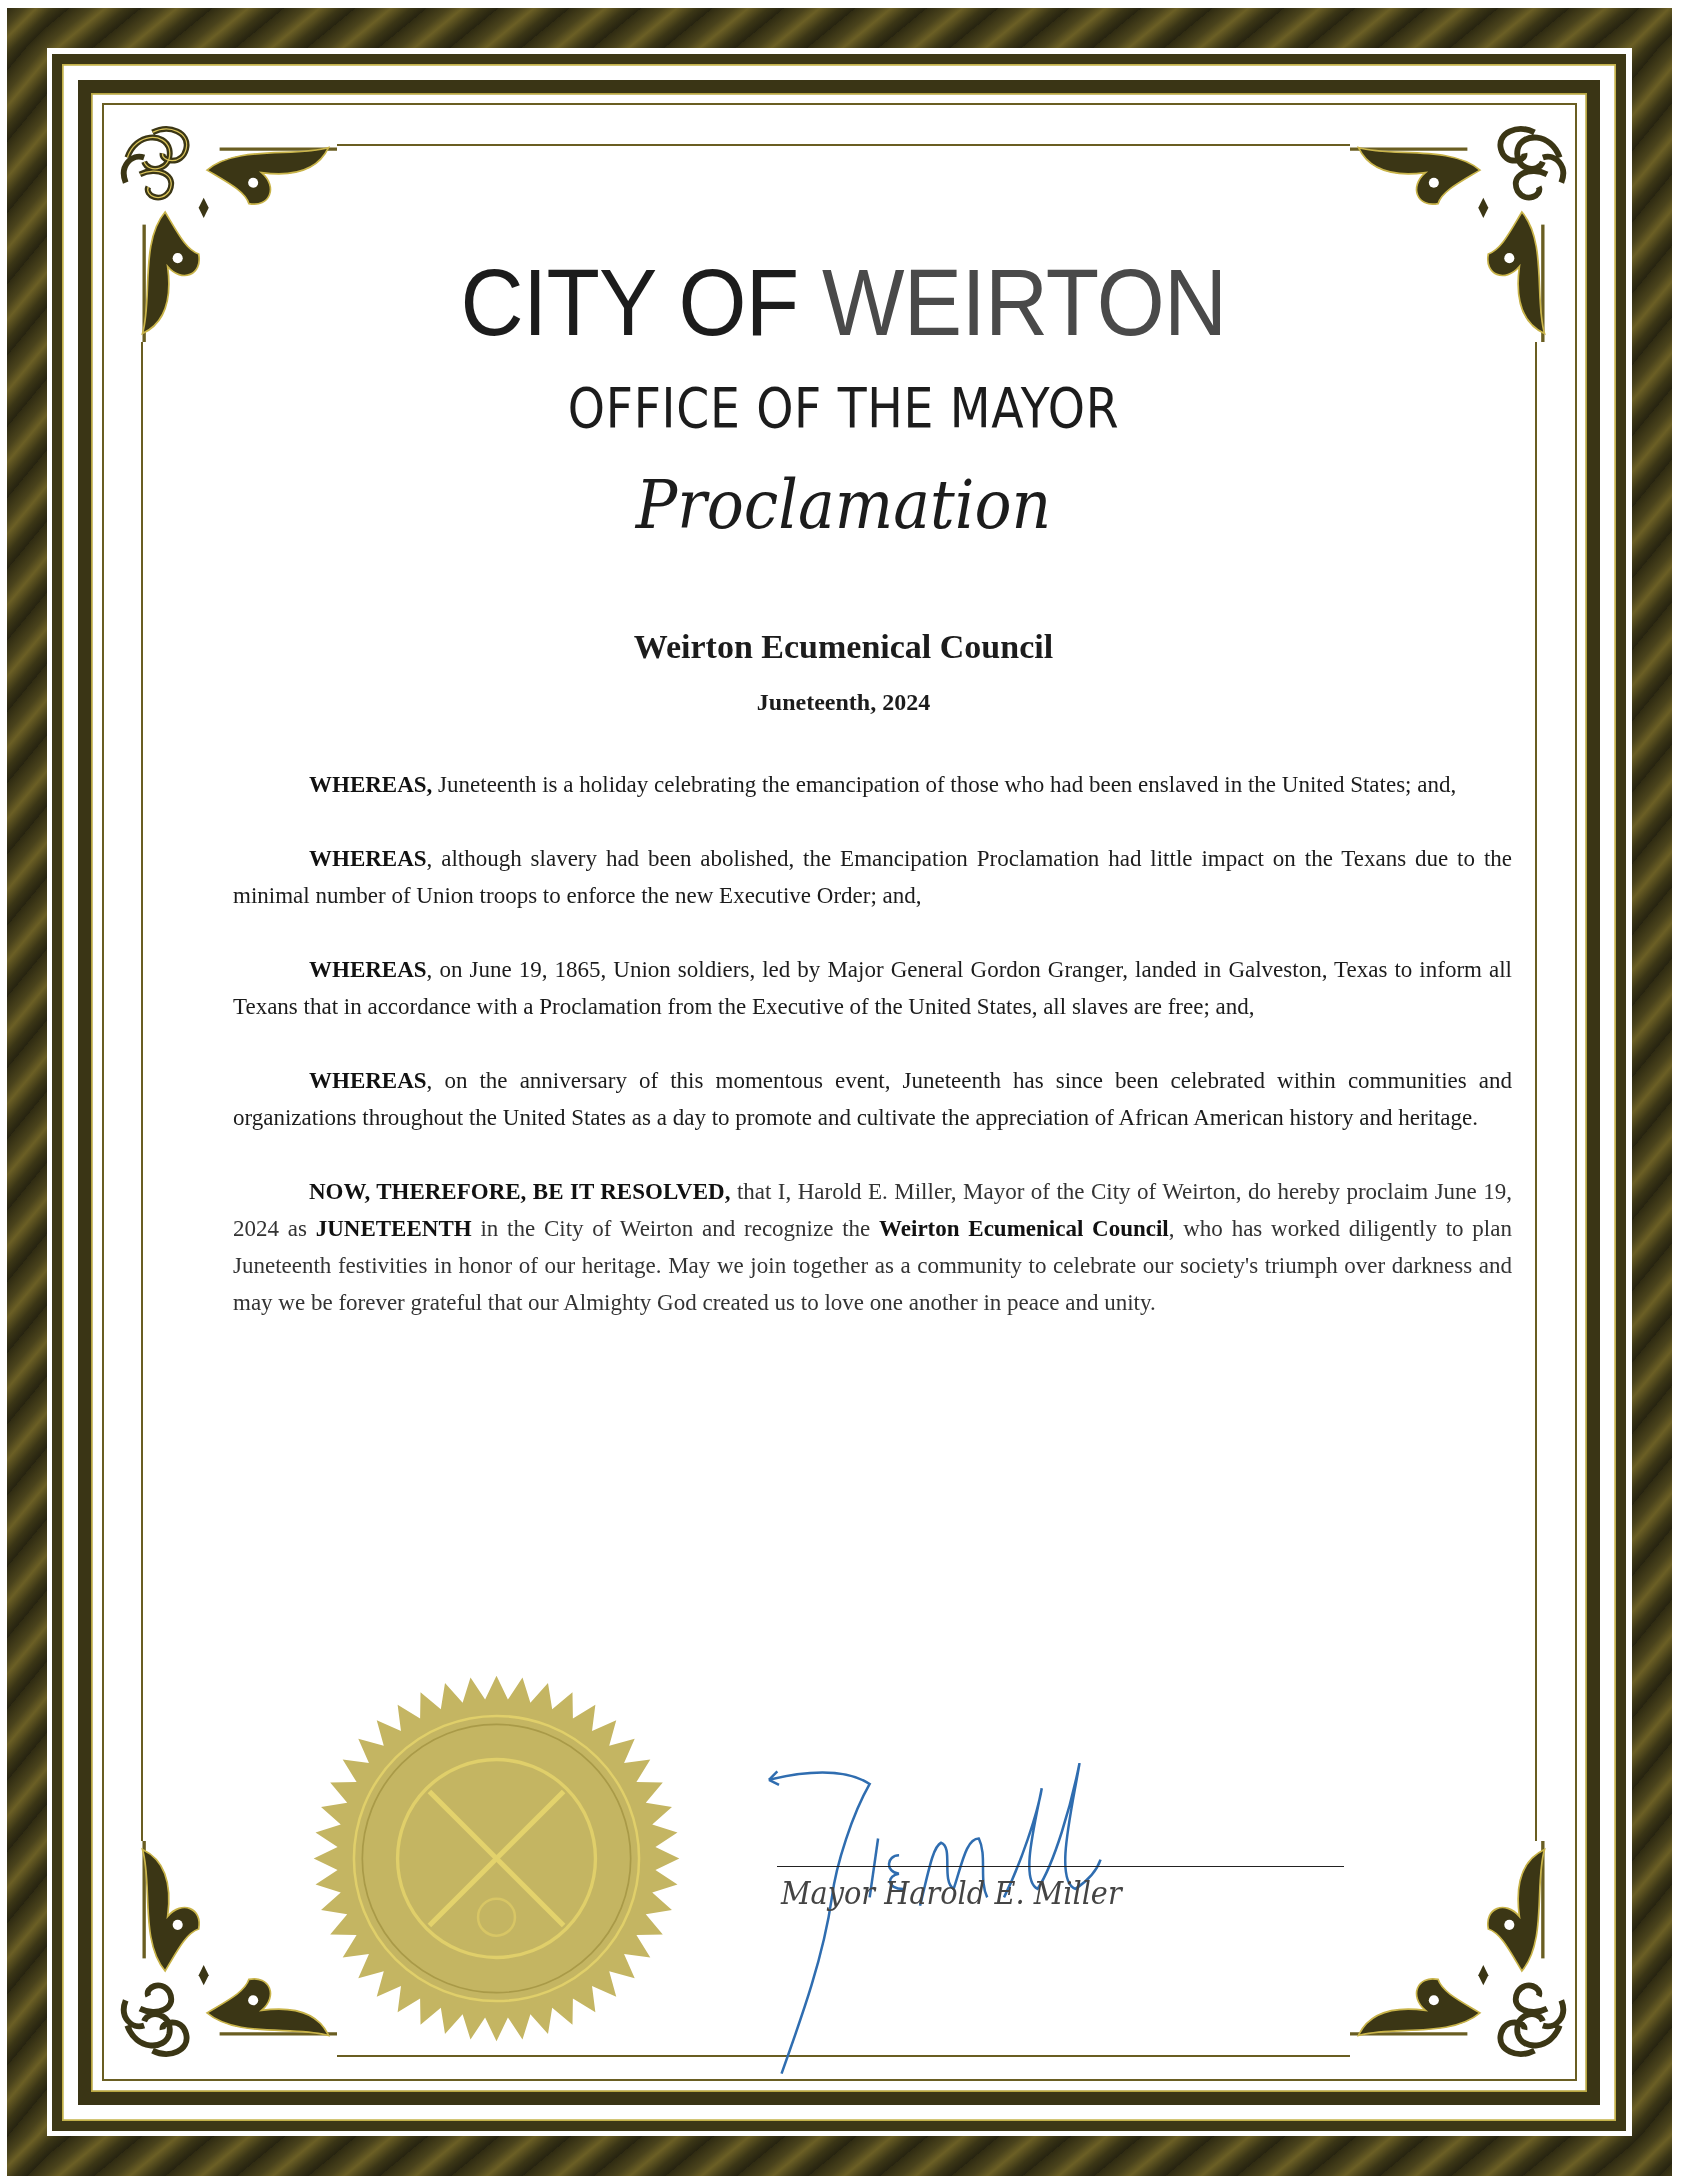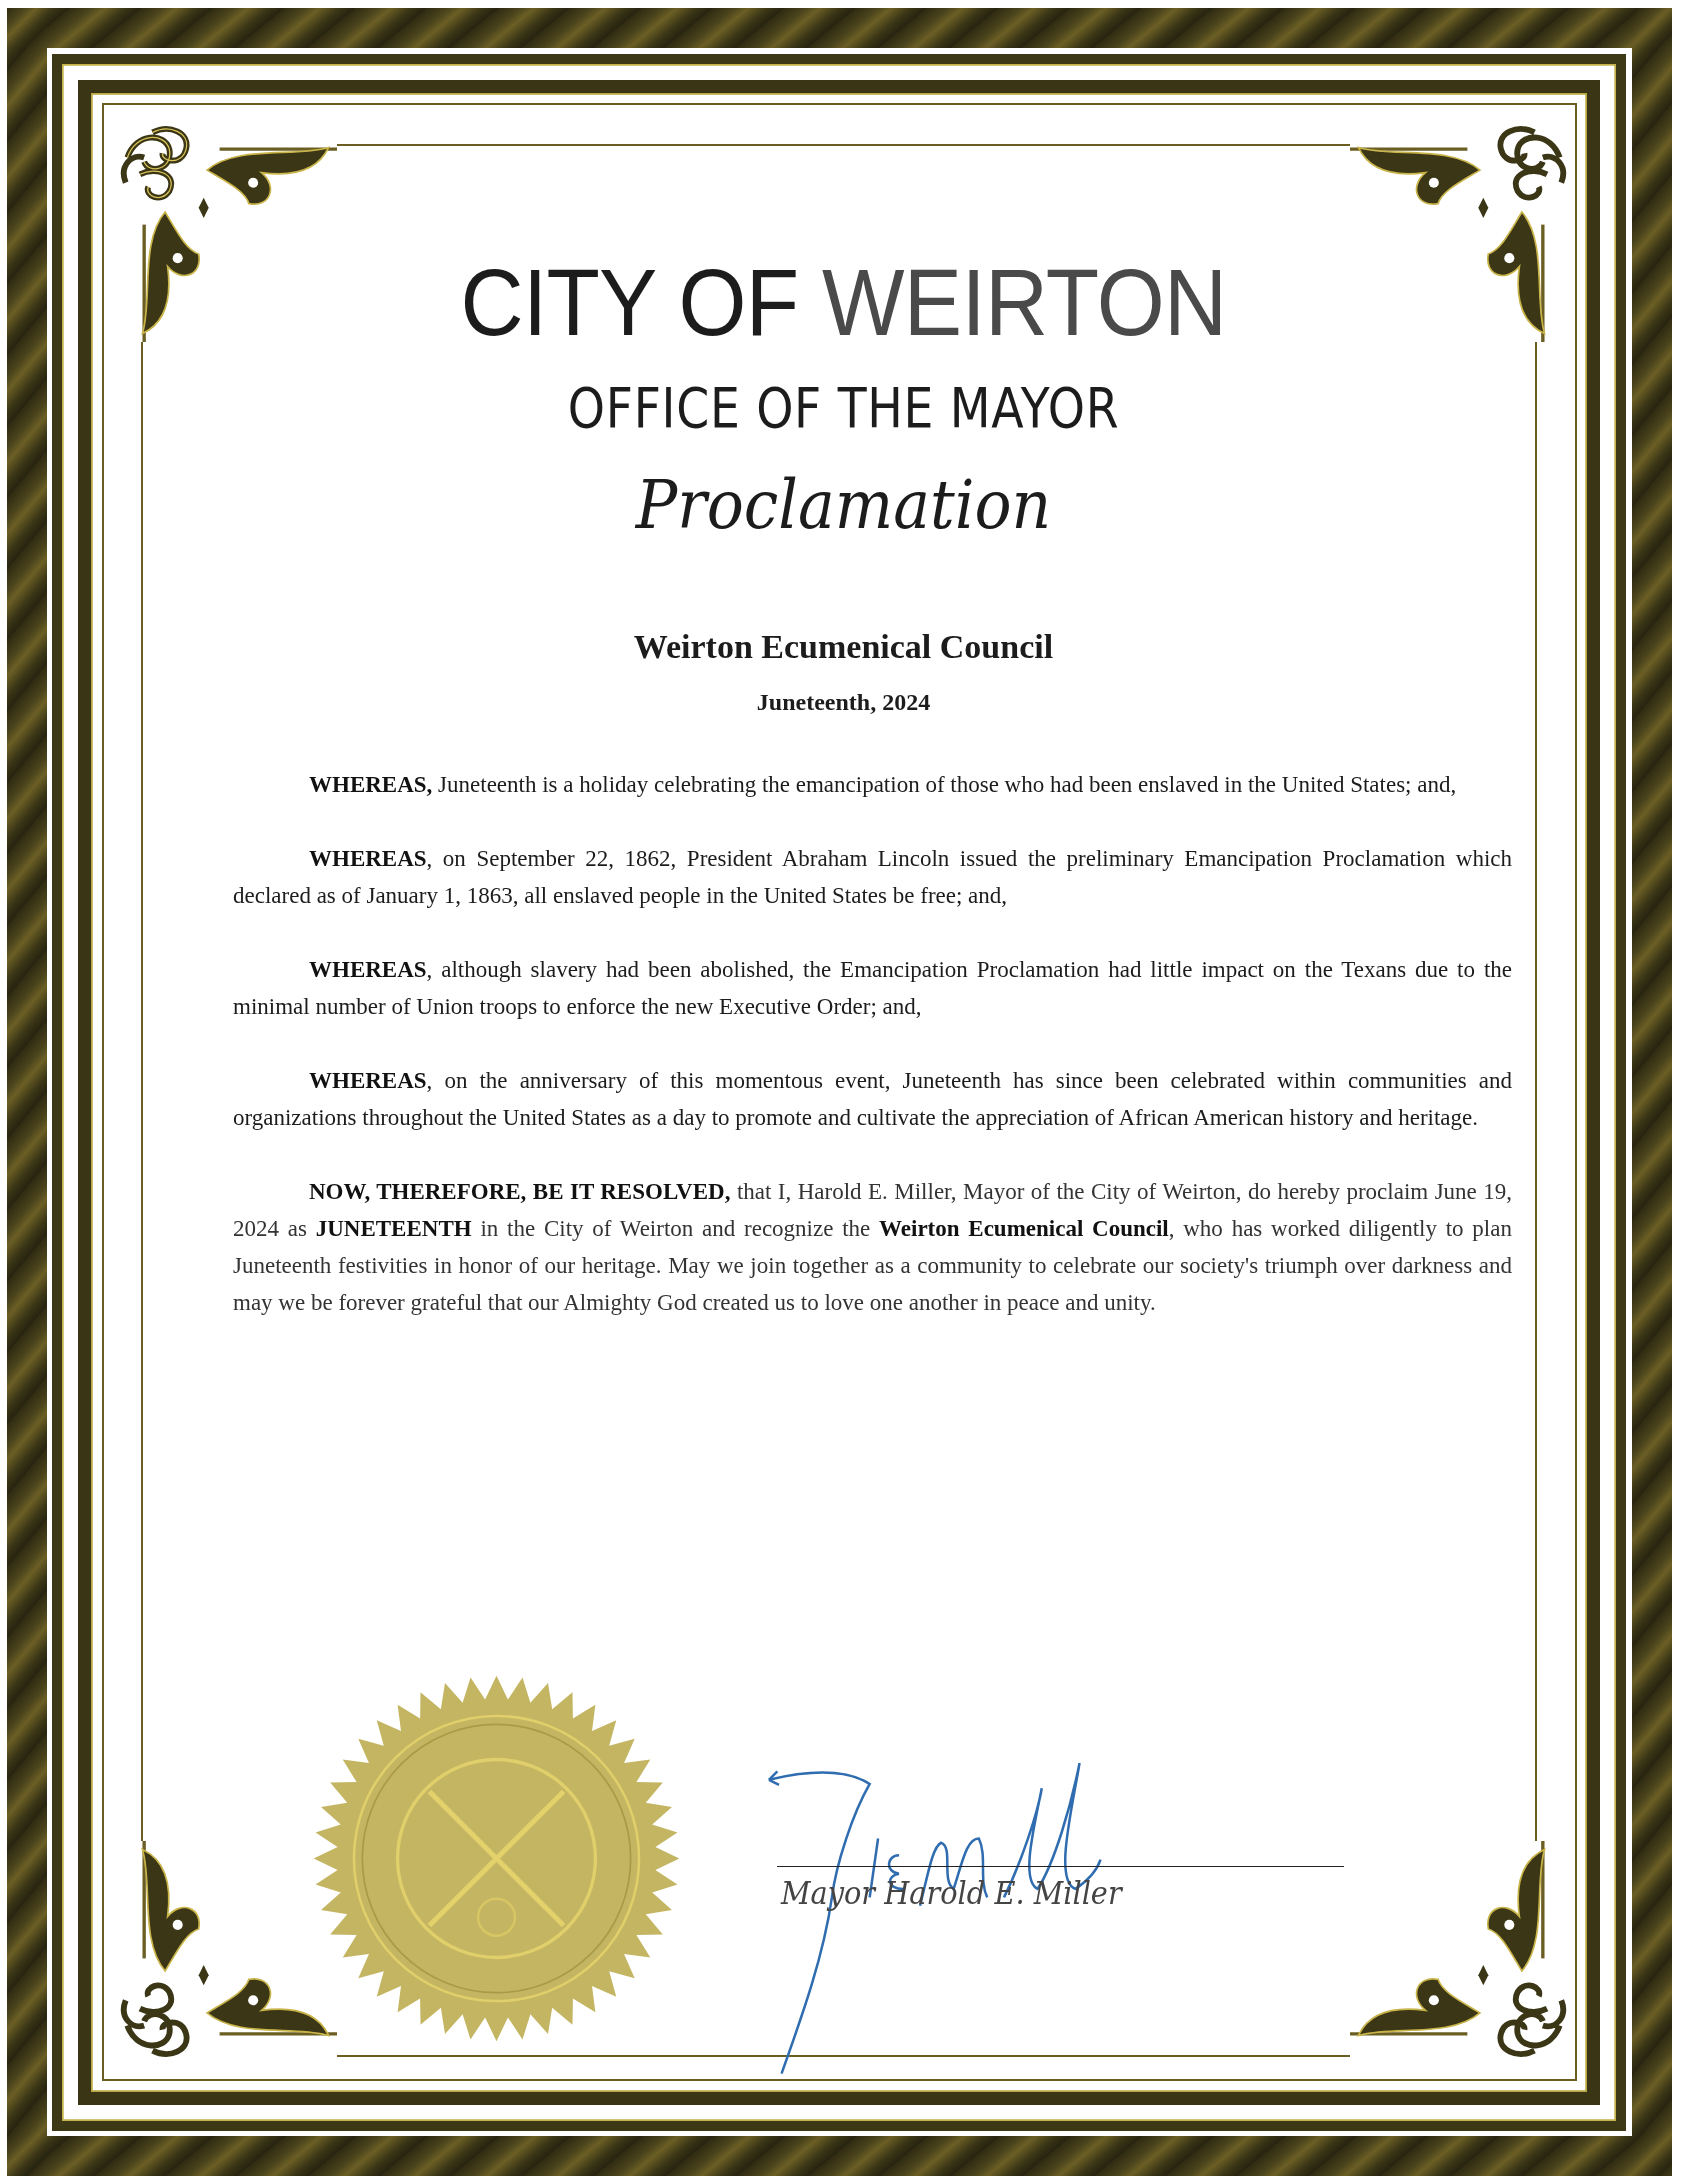--- a/index.html
+++ b/index.html
@@ -92,22 +92,22 @@
 </svg>
 
 <div class="c" id="title"><span>CITY OF </span><span class="grey">WEIRTON</span></div>
 <div class="c" id="office">OFFICE OF THE MAYOR</div>
 <div class="c" id="procl">Proclamation</div>
 <div class="c" id="council">Weirton Ecumenical Council</div>
 <div class="c" id="date">Juneteenth, 2024</div>
 
 <div id="body">
   <p><b>WHEREAS,</b><span> Juneteenth is a holiday celebrating the emancipation of those who had been enslaved in the United States; and,</span></p>
-  <p><b>WHEREAS</b><span>, on September 22, 1862, President Abraham Lincoln issued the preliminary Emancipation Proclamation which declared as of January 1, 1863, all enslaved people in the United States be free; and,</span></p>
   <p><b>WHEREAS</b><span>, although slavery had been abolished, the Emancipation Proclamation had little impact on the Texans due to the minimal number of Union troops to enforce the new Executive Order; and,</span></p>
+  <p><b>WHEREAS</b><span>, on June 19, 1865, Union soldiers, led by Major General Gordon Granger, landed in Galveston, Texas to inform all Texans that in accordance with a Proclamation from the Executive of the United States, all slaves are free; and,</span></p>
   <p><b>WHEREAS</b><span>, on the anniversary of this momentous event, Juneteenth has since been celebrated within communities and organizations throughout the United States as a day to promote and cultivate the appreciation of African American history and heritage.</span></p>
   <p class="last"><b>NOW, THEREFORE, BE IT RESOLVED,</b><span> that I, Harold E. Miller, Mayor of the City of Weirton, do hereby proclaim June 19, 2024 as </span><b>JUNETEENTH</b><span> in the City of Weirton and recognize the </span><b>Weirton Ecumenical Council</b><span>, who has worked diligently to plan Juneteenth festivities in honor of our heritage.  May we join together as a community to celebrate our society's triumph over darkness and may we be forever grateful that our Almighty God created us to love one another in peace and unity.</span></p>
 </div>
 
 <svg id="seal" viewBox="0 0 440 440">
   <polygon id="sealstar" fill="#c4b562" points="220.0,2.0 233.6,30.5 251.0,4.2 260.4,34.3 281.4,10.8 286.4,42.0 310.6,21.7 311.1,53.2 337.9,36.6 333.9,67.9 362.8,55.2 354.4,85.6 384.8,77.2 372.1,106.1 403.4,102.1 386.8,128.9 418.3,129.4 398.0,153.6 429.2,158.6 405.7,179.6 435.8,189.0 409.5,206.4 438.0,220.0 409.5,233.6 435.8,251.0 405.7,260.4 429.2,281.4 398.0,286.4 418.3,310.6 386.8,311.1 403.4,337.9 372.1,333.9 384.8,362.8 354.4,354.4 362.8,384.8 333.9,372.1 337.9,403.4 311.1,386.8 310.6,418.3 286.4,398.0 281.4,429.2 260.4,405.7 251.0,435.8 233.6,409.5 220.0,438.0 206.4,409.5 189.0,435.8 179.6,405.7 158.6,429.2 153.6,398.0 129.4,418.3 128.9,386.8 102.1,403.4 106.1,372.1 77.2,384.8 85.6,354.4 55.2,362.8 67.9,333.9 36.6,337.9 53.2,311.1 21.7,310.6 42.0,286.4 10.8,281.4 34.3,260.4 4.2,251.0 30.5,233.6 2.0,220.0 30.5,206.4 4.2,189.0 34.3,179.6 10.8,158.6 42.0,153.6 21.7,129.4 53.2,128.9 36.6,102.1 67.9,106.1 55.2,77.2 85.6,85.6 77.2,55.2 106.1,67.9 102.1,36.6 128.9,53.2 129.4,21.7 153.6,42.0 158.6,10.8 179.6,34.3 189.0,4.2 206.4,30.5"></polygon>
   <circle cx="220" cy="220" r="170" fill="none" stroke="#e0cf6a" stroke-width="3"></circle>
   <circle cx="220" cy="220" r="160" fill="none" stroke="#a99a48" stroke-width="2"></circle>
   <circle cx="220" cy="220" r="118" fill="none" stroke="#e0cf6a" stroke-width="4"></circle>
   <line x1="140" y1="140" x2="300" y2="300" stroke="#e3d26c" stroke-width="6"></line>

